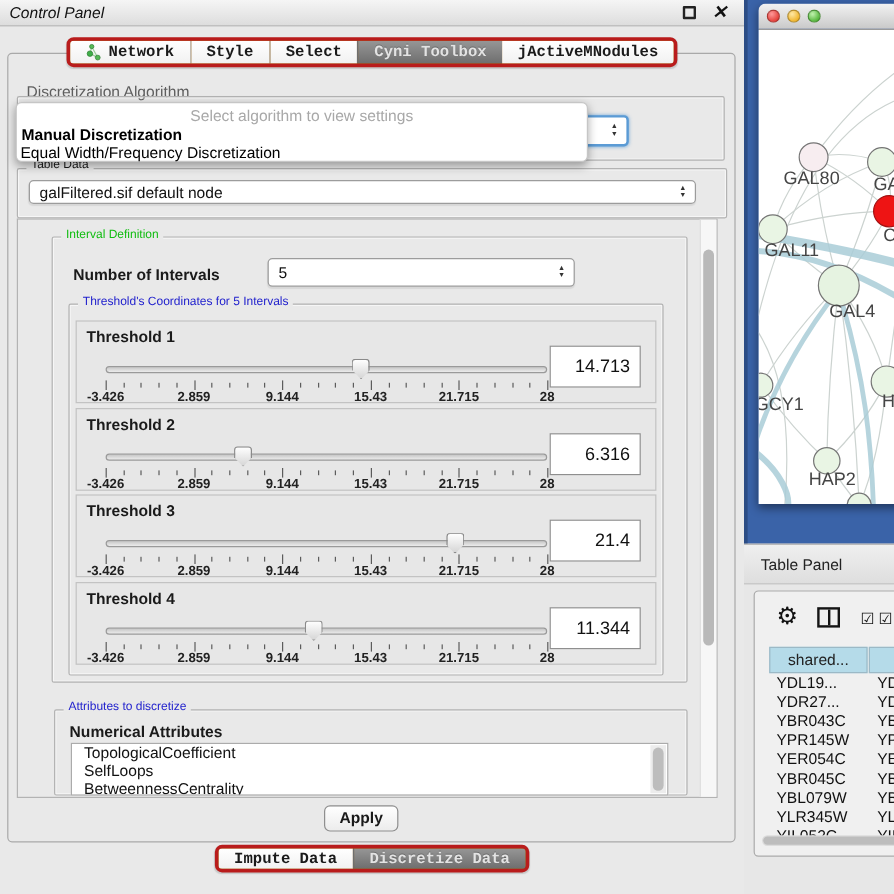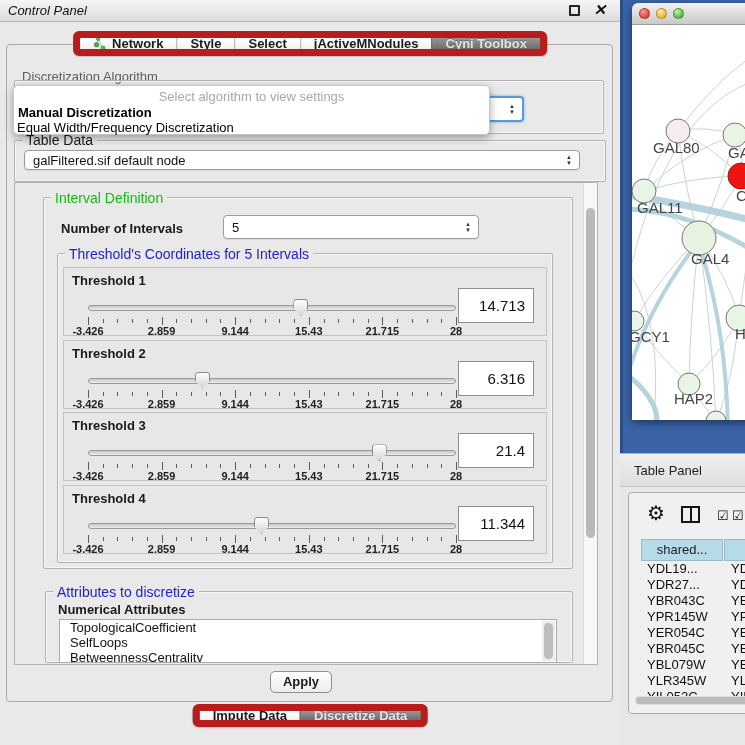--- a/index.html
+++ b/index.html
@@ -12,35 +12,35 @@
               background:linear-gradient(#f5f5f5,#dddddd); border-bottom:1px solid #b6b6b6;font-style:italic; }
   .titlebar .title { position:absolute; left:8px; top:3px; font-size:13px; color:#111; }
   .win-btn { position:absolute; top:5px; cursor:default; }
   .float-btn { right:40px; width:11px; height:11px; border:2px solid #222; border-radius:1px; }
   .close-btn { right:14px; top:1px; font-size:15px; font-weight:bold; color:#111; }
 
   .content-frame { position:absolute; left:6px; top:44px; width:607px; height:658px;
                    border:1px solid #a9a9a9; border-radius:4px; }
 
   .segmented { position:absolute; left:50%; transform:translateX(-50%); display:flex;
-               border:7px solid #b91c1c; border-radius:6px; overflow:hidden;
-               box-shadow:0 1px 1px rgba(0,0,0,.15); background:#a16207; }
+               border:3px solid #b91c1c; border-radius:6px; overflow:hidden;
+               box-shadow:0 1px 1px rgba(0,0,0,.15); background:#a16207;font-family:Liberation Mono, monospace; }
   #top-tabs { top:31px; height:25px; }
   #bottom-tabs { top:704px; height:23px; }
   .segmented .seg { display:flex; align-items:center; gap:5px; padding:0 13px;
                     background:linear-gradient(#ffffff,#f1f1f1); font-weight:bold; font-size:13px;
                     border-left:1px solid #c4c4c4; white-space:nowrap; }
   .segmented .seg:first-child { border-left:none; }
   .segmented .seg.sel { background:linear-gradient(#969696,#6e6e6e); color:#e3e3e3;
                         border-left:1px solid #6e6e6e; text-shadow:0 -1px 0 rgba(0,0,0,.25); }
   .segmented .seg.sel + .seg { border-left:none; }
 
   .group { position:absolute; border:1px solid #b3b3b3; border-radius:2px;
            box-shadow:inset 0 0 0 1px rgba(255,255,255,.6); }
-  .group-label { position:absolute; background:#e9e9e9; padding:0 4px; font-size:14px; z-index:2;text-align:right; }
+  .group-label { position:absolute; background:#e9e9e9; padding:0 4px; font-size:10px; z-index:2;text-align:right; }
   .green-label { color:#12bd12; }
   .blue-label { color:#2222cd; }
 
   .combo { position:absolute; background:#fff; border:1px solid #9c9c9c; border-radius:4px;
            display:flex; align-items:center; padding-left:8px; font-size:13px; color:#111;
            box-shadow:0 1px 1px rgba(0,0,0,.08); }
   .combo .arrows { position:absolute; right:7px; top:0; bottom:0; display:flex; flex-direction:column;
                    justify-content:center; line-height:6px; font-size:6px; color:#333; }
   .combo.focused { border:2px solid #5b9bd5; box-shadow:0 0 3px rgba(91,155,213,.8); }
 
@@ -149,25 +149,25 @@
           <circle cx="10" cy="12" r="2" fill="#55b956" stroke="#2e7d32" stroke-width=".6"></circle>
         </svg>
         <span>Network</span>
       </div>
       <div class="seg">
         <span>Style</span>
       </div>
       <div class="seg">
         <span>Select</span>
       </div>
+      <div class="seg sel">
+        <span>Cyni Toolbox</span>
+      </div>
       <div class="seg">
         <span>jActiveMNodules</span>
-      </div>
-      <div class="seg sel">
-        <span>Cyni Toolbox</span>
       </div>
     </div>
 
   <span class="algo-label">Discretization Algorithm</span>
   <div class="group" style="left:14px; top:80px; width:590px; height:54px;"></div>
   <div class="combo focused" style="left:24px; top:96px; width:500px; height:26px;">
     <span class="arrows">
         <span>▲</span>
         <span>▼</span>
       </span>

